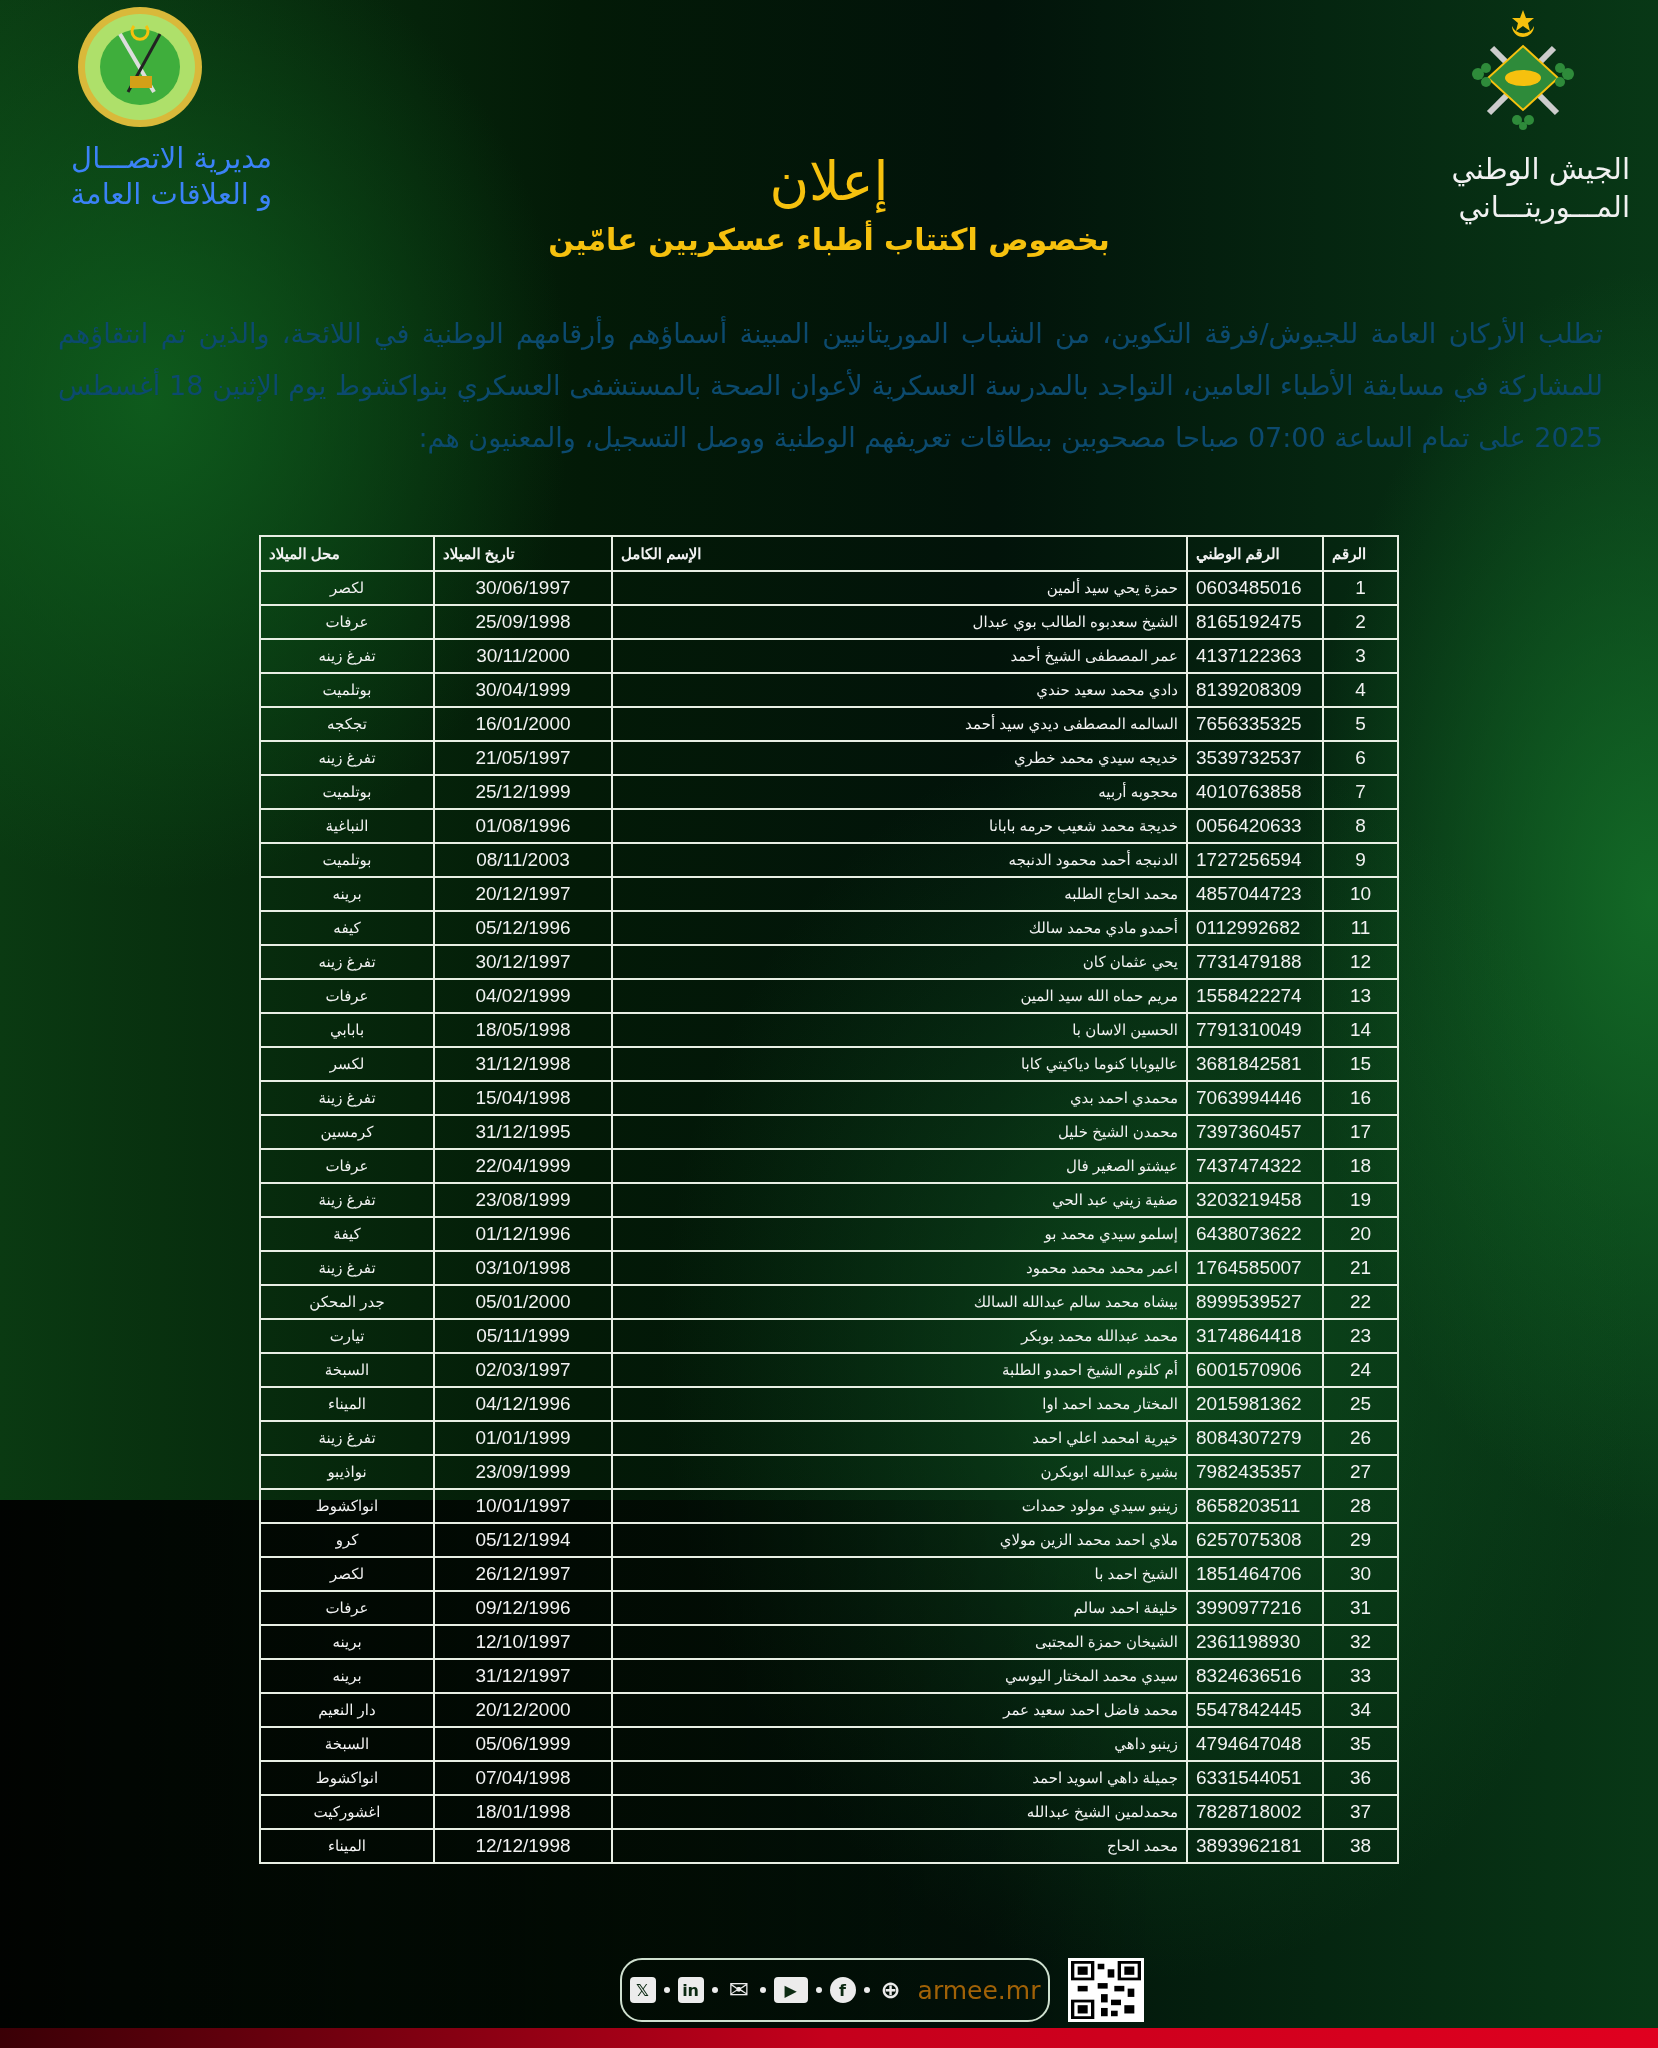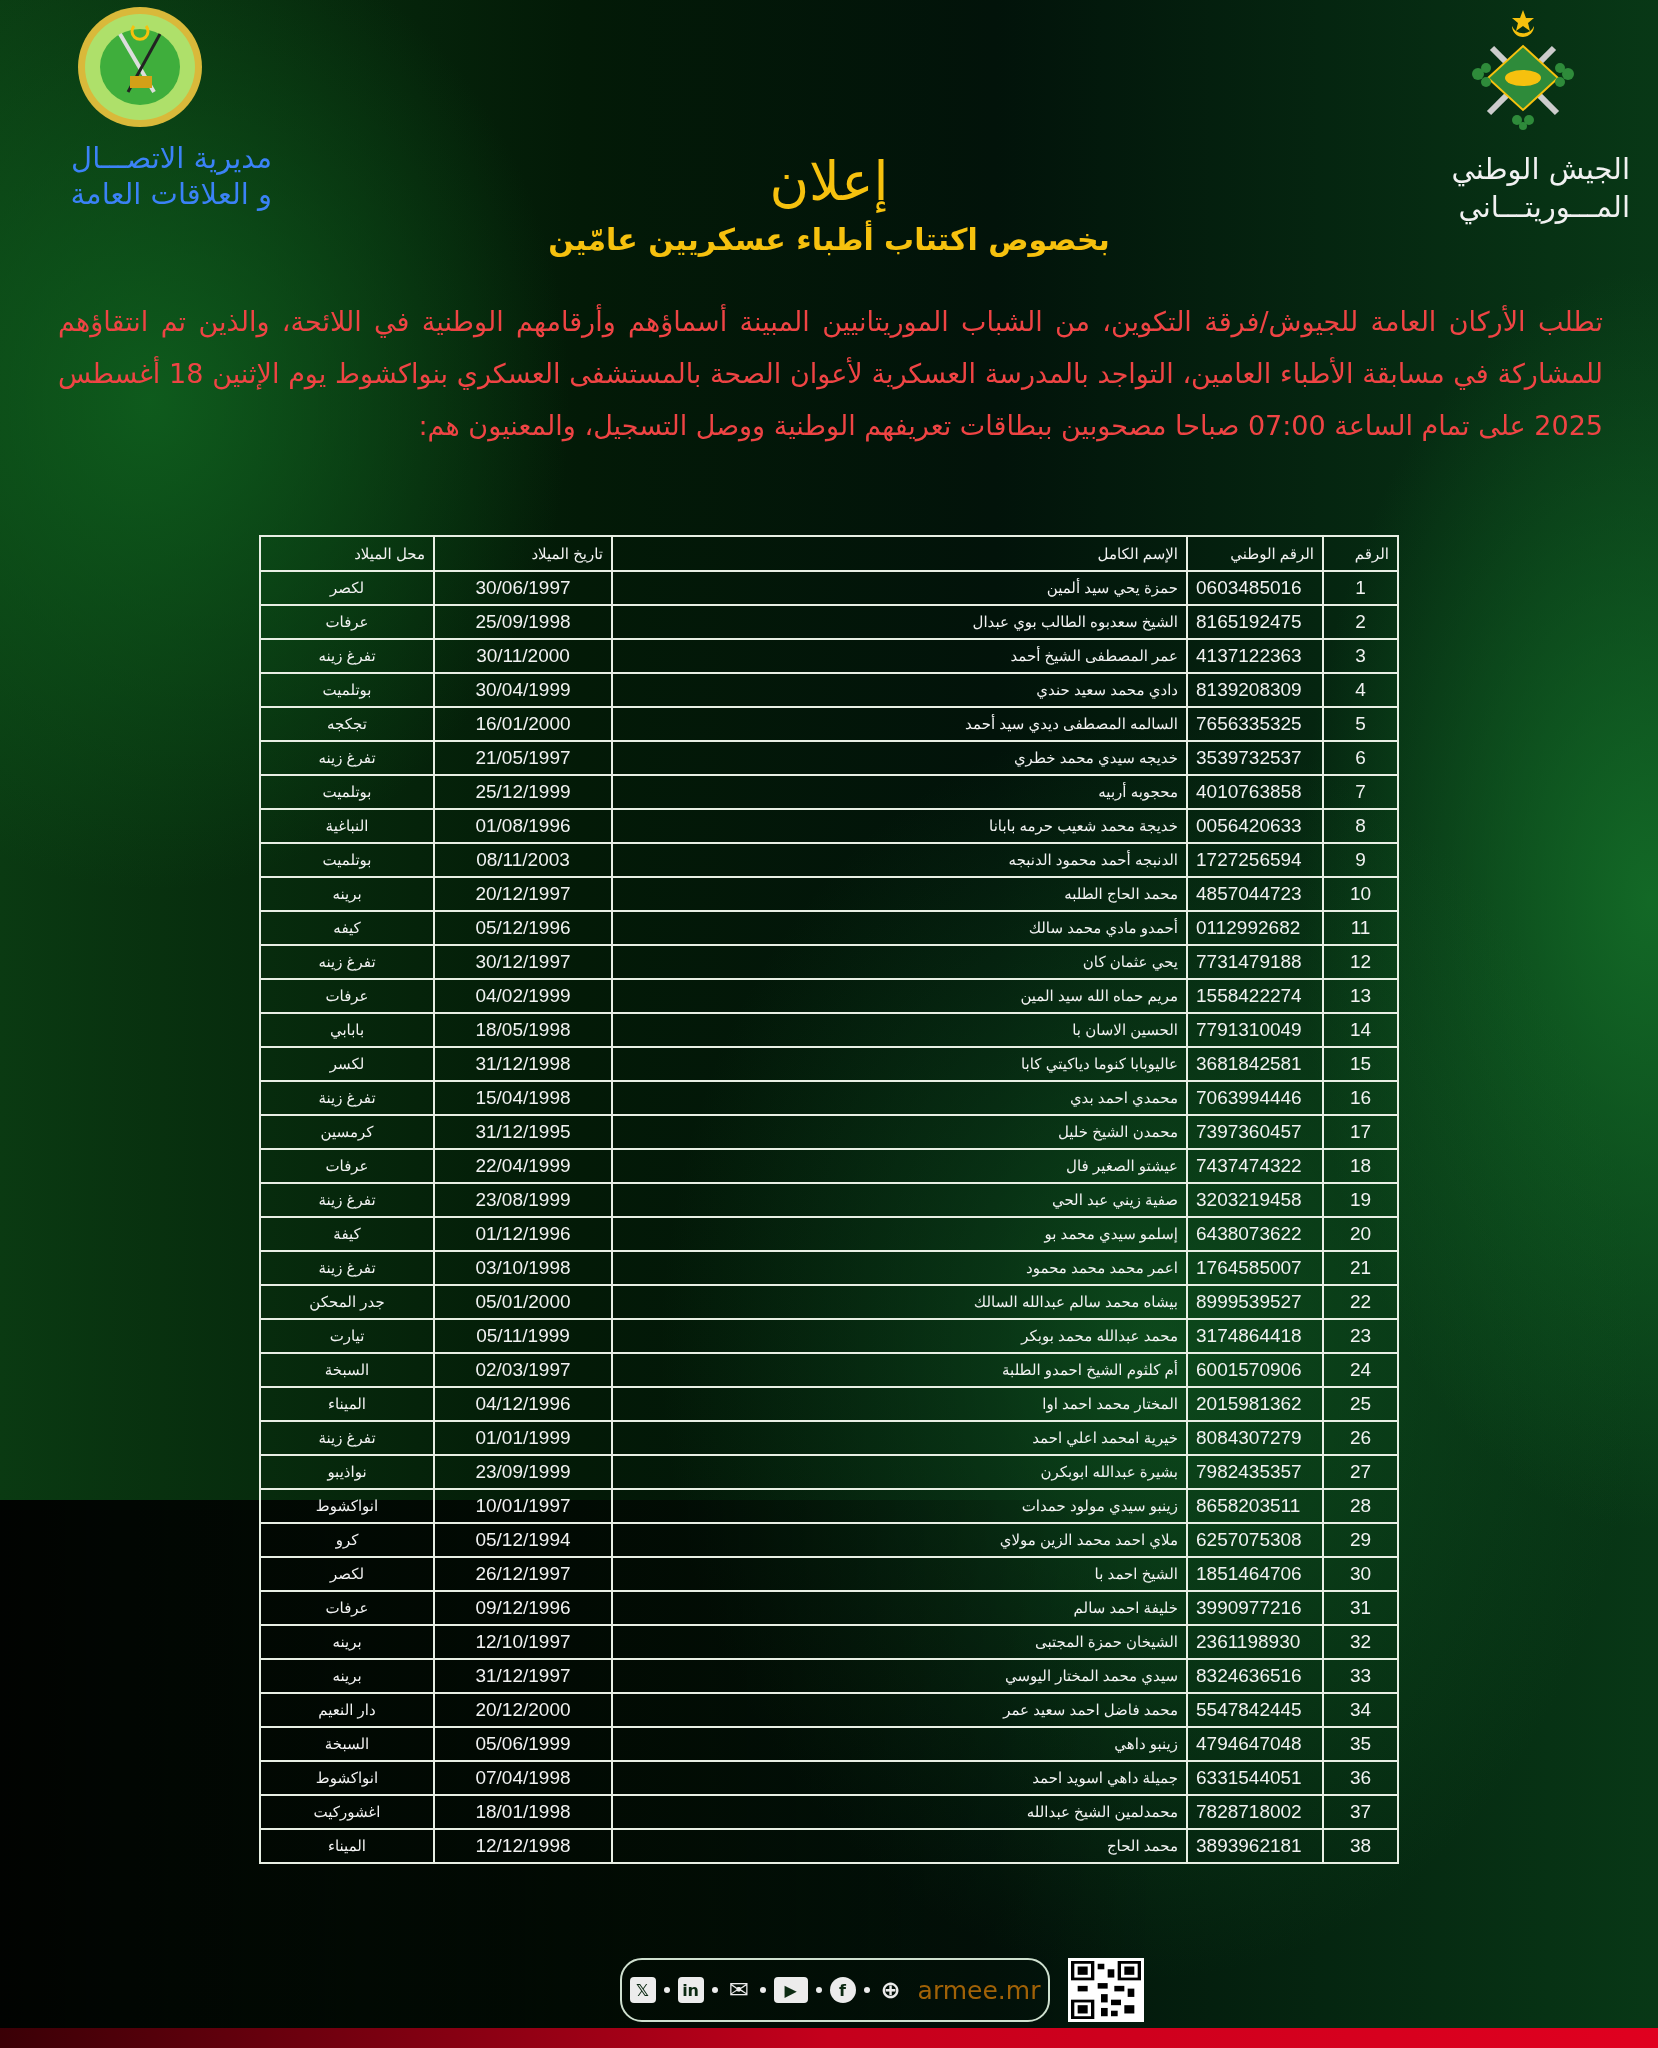--- a/index.html
+++ b/index.html
@@ -37,34 +37,34 @@
   .title {
     position:absolute; left:0; right:0; top:150px; text-align:center;
     font-family:"DejaVu Sans", sans-serif; font-weight:normal; font-size:54px; color:#f6c10e;
     direction:rtl; letter-spacing:1px;
   }
   .subtitle {
     position:absolute; left:0; right:0; top:222px; text-align:center;
     font-family:"DejaVu Sans", sans-serif; font-weight:bold; font-size:30px; color:#f6c10e; direction:rtl;
   }
   .intro {
-    position:absolute; left:58px; top:296px; width:1545px;
+    position:absolute; left:58px; top:308px; width:1545px;
     direction:rtl; text-align:justify; text-align-last:right;
-    font-size:27px; line-height:52px; color:#ef4444;
+    font-size:27px; line-height:52px; color:#0c4a6e;
   }
   
   table.roster {
     position:absolute; left:259px; top:535px; width:1140px;
     border-collapse:collapse; direction:rtl;
     font-family:"Liberation Sans", sans-serif; font-size:19px; color:#f2f2f2;
   }
   table.roster th, table.roster td {
     border:2px solid #e8efe4; height:32px; padding:0 8px; white-space:nowrap;
   }
-  table.roster th { font-weight:normal; font-size:15px; text-align:right; height:33px; }
+  table.roster th { font-weight:bold; font-size:15px; text-align:left; height:33px; }
   table.roster td.num { text-align:center; width:57px; }
   table.roster td.nid { text-align:left; direction:ltr; width:118px; font-size:19px; }
   table.roster td.name { text-align:right; font-size:15px; }
   table.roster td.dob { text-align:center; width:160px; direction:ltr;border-radius:7px; }
   table.roster td.place { text-align:center; width:156px; font-size:15px; }
   
   .social-pill {
     position:absolute; left:620px; top:1958px; width:430px; height:64px;
     border:2px solid #cfe0cf; border-radius:22px; box-sizing:border-box;
     display:flex; align-items:center; justify-content:center; gap:8px;

